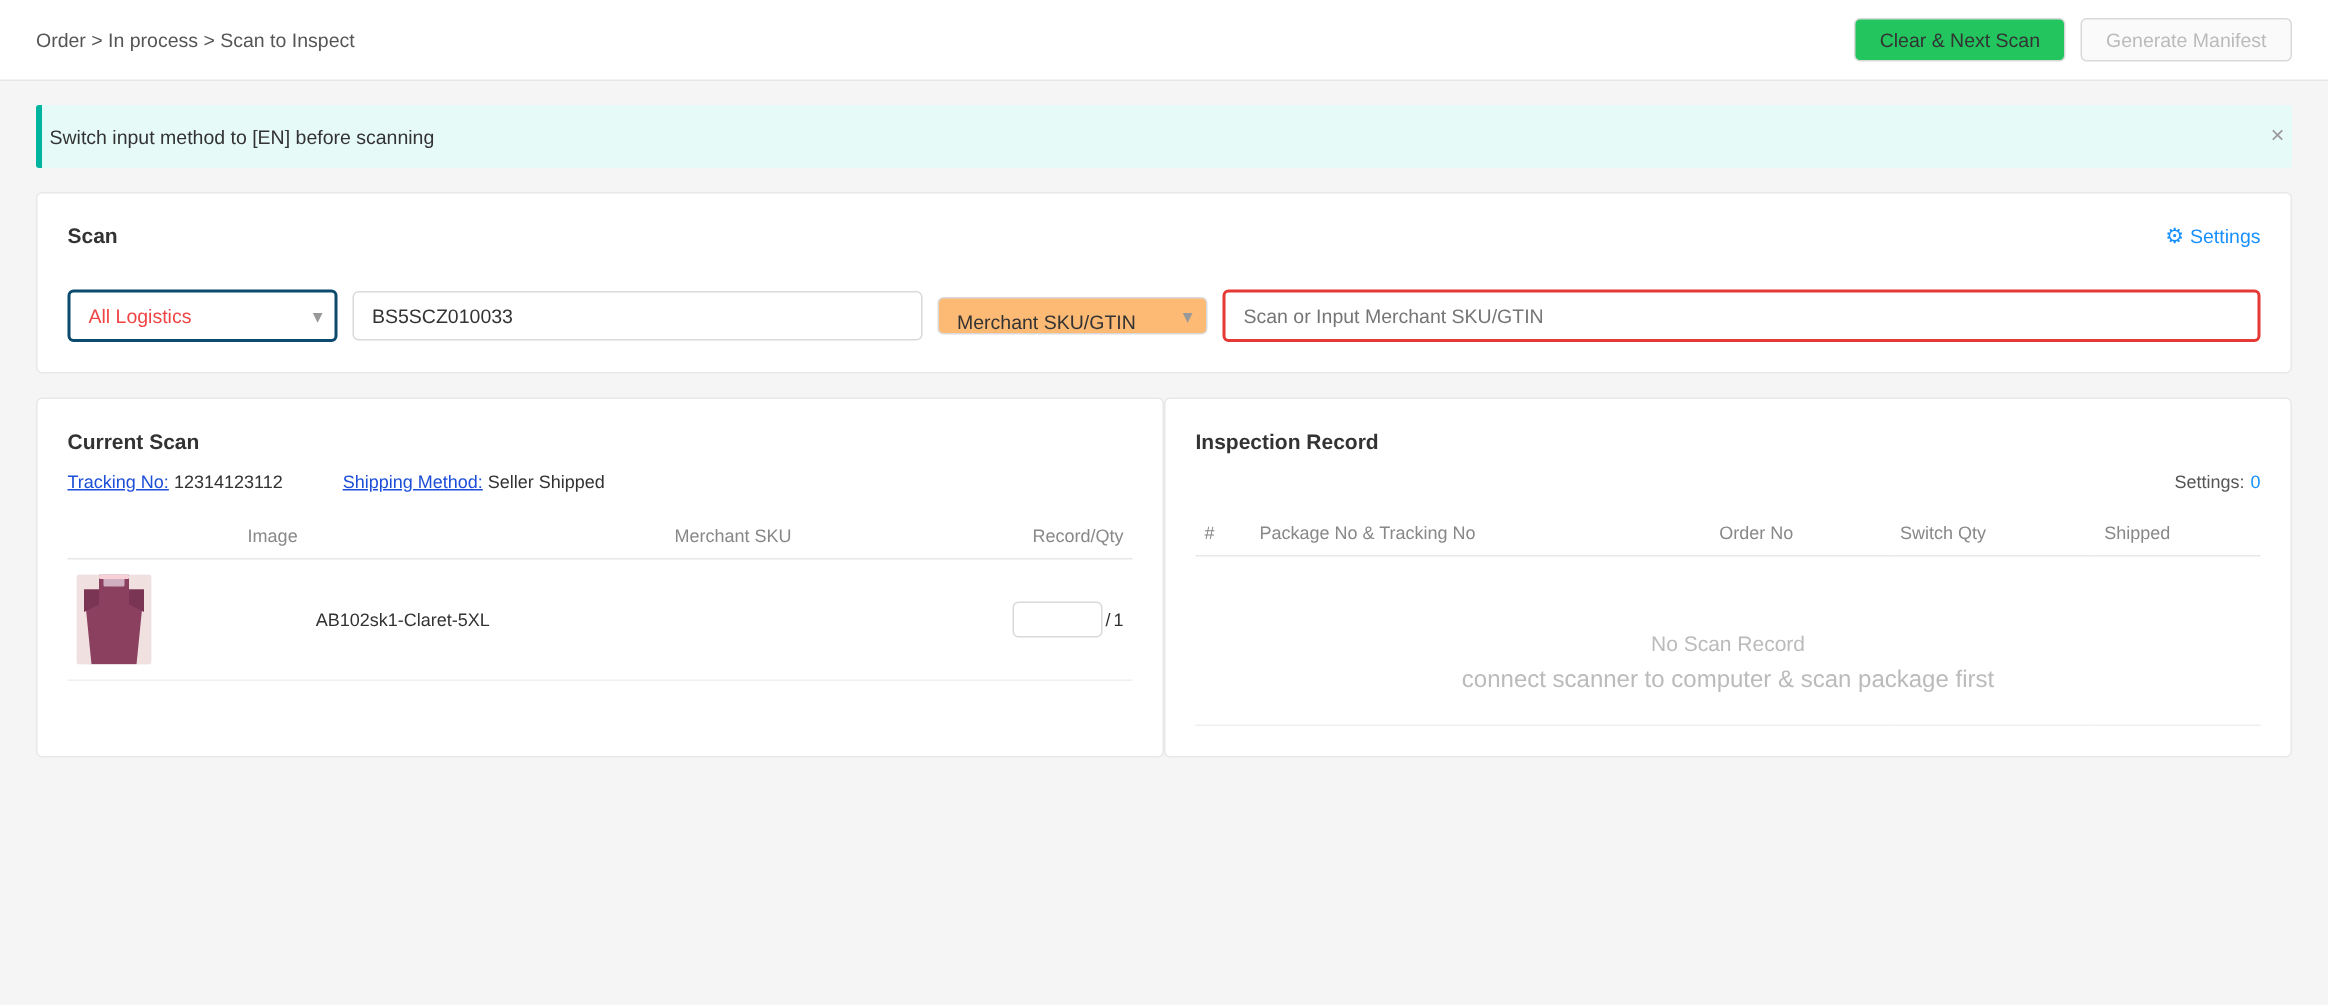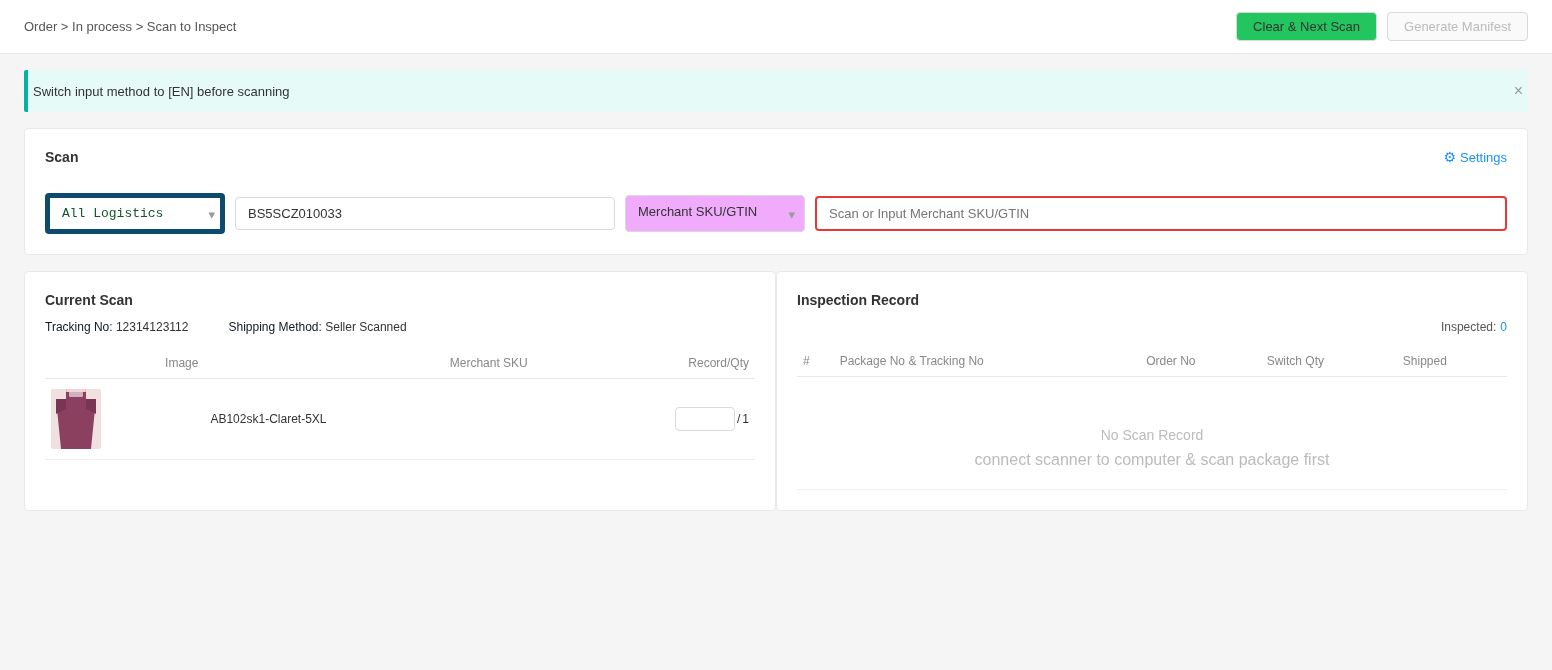--- a/index.html
+++ b/index.html
@@ -64,28 +64,27 @@
       font-size: 14px;
       margin-bottom: 14px;
     }
     .select-wrap {
       position: relative;
       flex: 0 0 180px;
     }
     .select-wrap select {
       width: 100%;
       padding: 8px 30px 8px 12px;
-      border: 5px solid #0c4a6e;
+      border: 2px solid #0c4a6e;
       border-radius: 4px;
       background: #fff;
       font-size: 13px;
-      color: #14532d;
+      color: #ef4444;
       appearance: none;
       cursor: pointer;
-      font-family: Liberation Mono, monospace;
     }
     .select-wrap::after {
       content: '▾';
       position: absolute;
       right: 10px;
       top: 50%;
       transform: translateY(-50%);
       pointer-events: none;
       color: #999;
     }
@@ -96,24 +95,24 @@
       border-radius: 4px;
       font-size: 13px;
       color: #333;
     }
     .sku-select-wrap {
       flex: 0 0 180px;
       position: relative;
     }
     .sku-select-wrap select {
       width: 100%;
-      padding: 8px 30px 12px 12px;
+      padding: 8px 30px 0 12px;
       border: 1px solid #d9d9d9;
       border-radius: 4px;
-      background: #f0abfc;
+      background: #fdba74;
       font-size: 13px;
       color: #333;
       appearance: none;
       cursor: pointer;
     }
     .sku-select-wrap::after {
       content: '▾';
       position: absolute;
       right: 10px;
       top: 50%;
@@ -161,21 +160,21 @@
       font-size: 14px;
       margin-bottom: 12px;
     }
     .meta-row {
       display: flex;
       gap: 40px;
       margin-bottom: 14px;
       font-size: 12px;
       color: #555;
     }
-    .meta-label { color: #0f172a; }
+    .meta-label { color: #1d4ed8; text-decoration: underline; }
     .meta-value { color: #333; font-weight: 400; }
     .table { width: 100%; border-collapse: collapse; }
     .table th {
       text-align: right;
       padding: 8px 6px;
       color: #888;
       font-weight: 400;
       font-size: 12px;
       border-bottom: 1px solid #e8e8e8;
     }
@@ -300,21 +299,21 @@
 
     <div class="panel">
       <div class="panel-title">Current Scan</div>
       <div class="meta-row">
         <span>
           <span class="meta-label">Tracking No:</span>
           <span class="meta-value"> 12314123112</span>
         </span>
         <span>
           <span class="meta-label">Shipping Method:</span>
-          <span class="meta-value"> Seller Scanned</span>
+          <span class="meta-value"> Seller Shipped</span>
         </span>
       </div>
       <table class="table">
         <thead>
           <tr>
             <th>Image</th>
             <th>Merchant SKU</th>
             <th style="text-align:right;">Record/Qty</th>
           </tr>
         </thead>
@@ -344,21 +343,21 @@
               </div>
             </td>
           </tr>
         </tbody>
       </table>
     </div>
 
     <div class="panel">
       <div class="panel-title">Inspection Record</div>
       <div class="inspected-row">
-        <span>Inspected:</span>
+        <span>Settings:</span>
         <span class="inspected-count">0</span>
       </div>
       <table class="table record-table">
         <thead>
           <tr>
             <th>#</th>
             <th>Package No &amp; Tracking No</th>
             <th>Order No</th>
             <th>Switch Qty</th>
             <th>Shipped</th>

